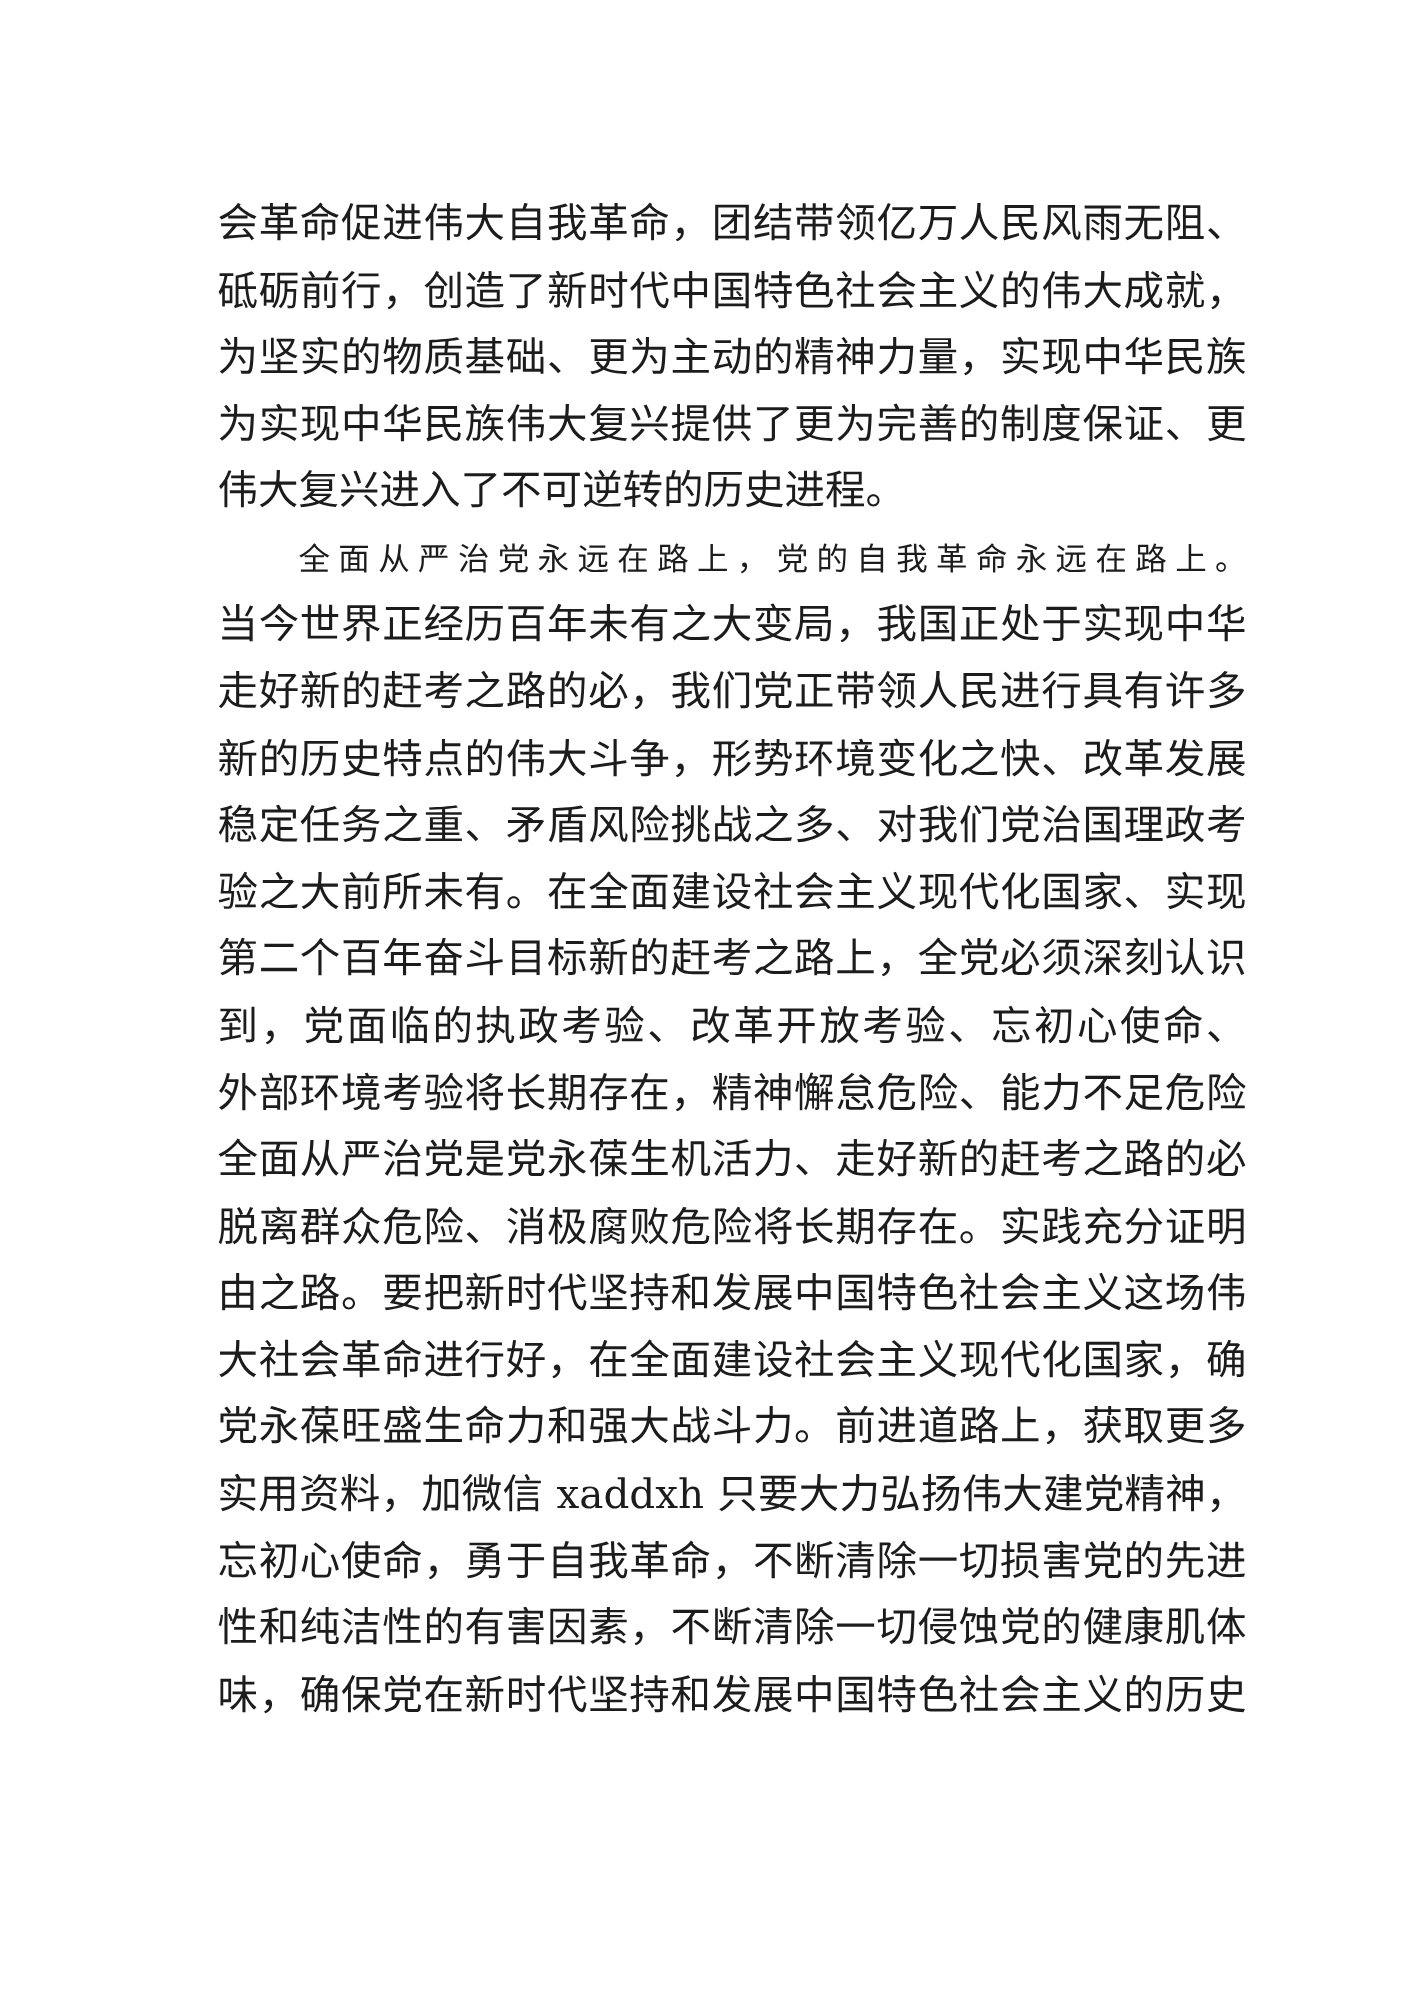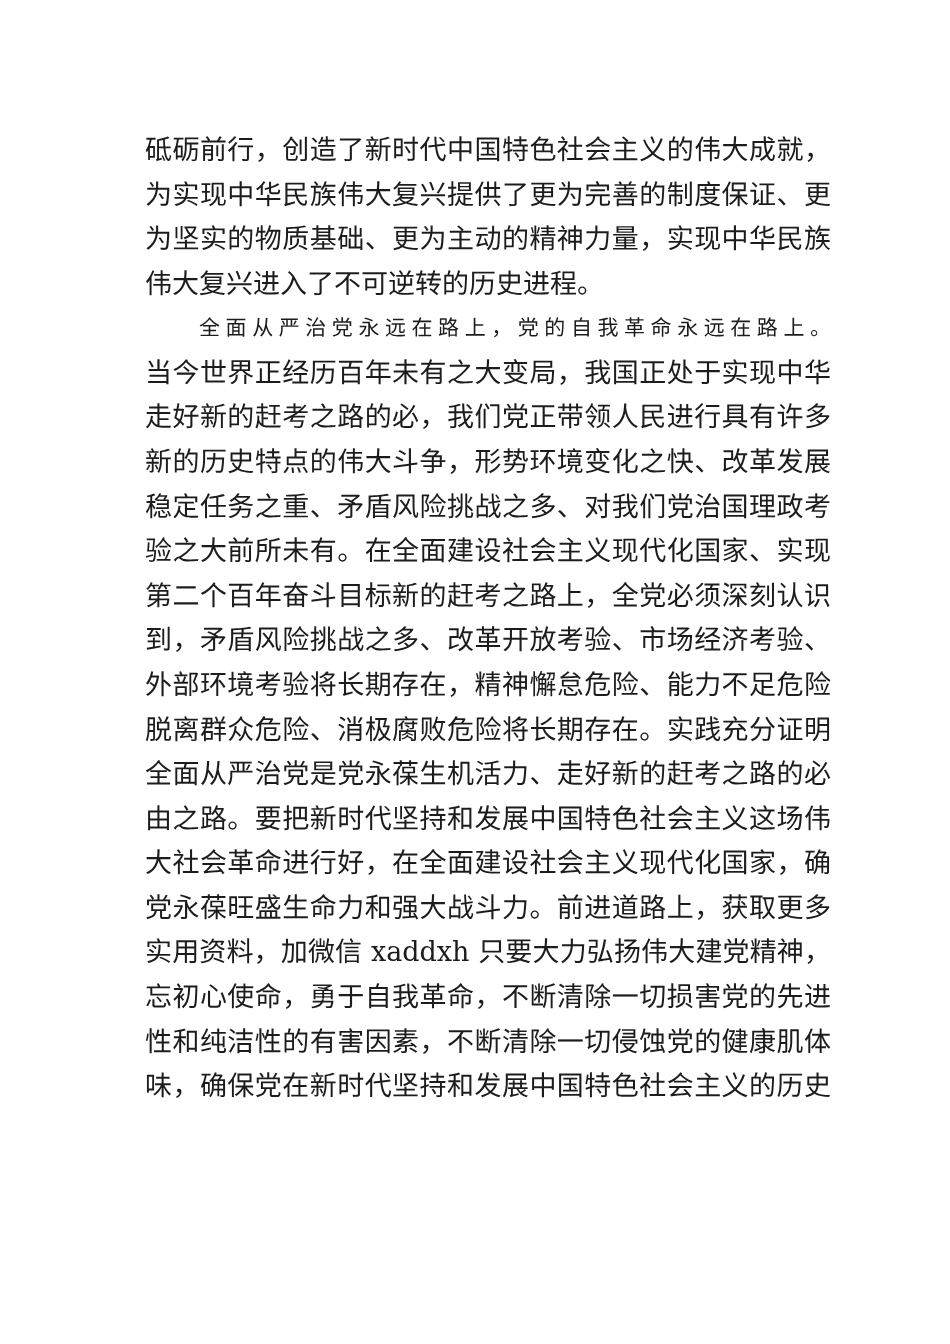--- a/index.html
+++ b/index.html
@@ -42,36 +42,37 @@
     font-size: 21px;
     text-indent: 54px;
   }
 </style>
 </head>
 <body>
 
 <div class="page">
   <div class="text-block">
 
+    <div class="line">会革命促进伟大自我革命，团结带领亿万人民风雨无阻、</div>
     <div class="line">砥砺前行，创造了新时代中国特色社会主义的伟大成就，</div>
+    <div class="line">为坚实的物质基础、更为主动的精神力量，实现中华民族</div>
     <div class="line">为实现中华民族伟大复兴提供了更为完善的制度保证、更</div>
-    <div class="line">为坚实的物质基础、更为主动的精神力量，实现中华民族</div>
     <div class="line para-end">伟大复兴进入了不可逆转的历史进程。</div>
 
     <div class="line first-indent">全面从严治党永远在路上，党的自我革命永远在路上。</div>
     <div class="line">当今世界正经历百年未有之大变局，我国正处于实现中华</div>
     <div class="line">走好新的赶考之路的必，我们党正带领人民进行具有许多</div>
     <div class="line">新的历史特点的伟大斗争，形势环境变化之快、改革发展</div>
     <div class="line">稳定任务之重、矛盾风险挑战之多、对我们党治国理政考</div>
     <div class="line">验之大前所未有。在全面建设社会主义现代化国家、实现</div>
     <div class="line">第二个百年奋斗目标新的赶考之路上，全党必须深刻认识</div>
-    <div class="line">到，矛盾风险挑战之多、改革开放考验、市场经济考验、</div>
+    <div class="line">到，党面临的执政考验、改革开放考验、忘初心使命、</div>
     <div class="line">外部环境考验将长期存在，精神懈怠危险、能力不足危险</div>
+    <div class="line">全面从严治党是党永葆生机活力、走好新的赶考之路的必</div>
     <div class="line">脱离群众危险、消极腐败危险将长期存在。实践充分证明</div>
-    <div class="line">全面从严治党是党永葆生机活力、走好新的赶考之路的必</div>
     <div class="line">由之路。要把新时代坚持和发展中国特色社会主义这场伟</div>
     <div class="line">大社会革命进行好，在全面建设社会主义现代化国家，确保</div>
     <div class="line">党永葆旺盛生命力和强大战斗力。前进道路上，获取更多</div>
     <div class="line">实用资料，加微信 xaddxh 只要大力弘扬伟大建党精神，不</div>
     <div class="line">忘初心使命，勇于自我革命，不断清除一切损害党的先进</div>
     <div class="line">性和纯洁性的有害因素，不断清除一切侵蚀党的健康肌体</div>
     <div class="line">味，确保党在新时代坚持和发展中国特色社会主义的历史</div>
 
   </div>
 </div>

